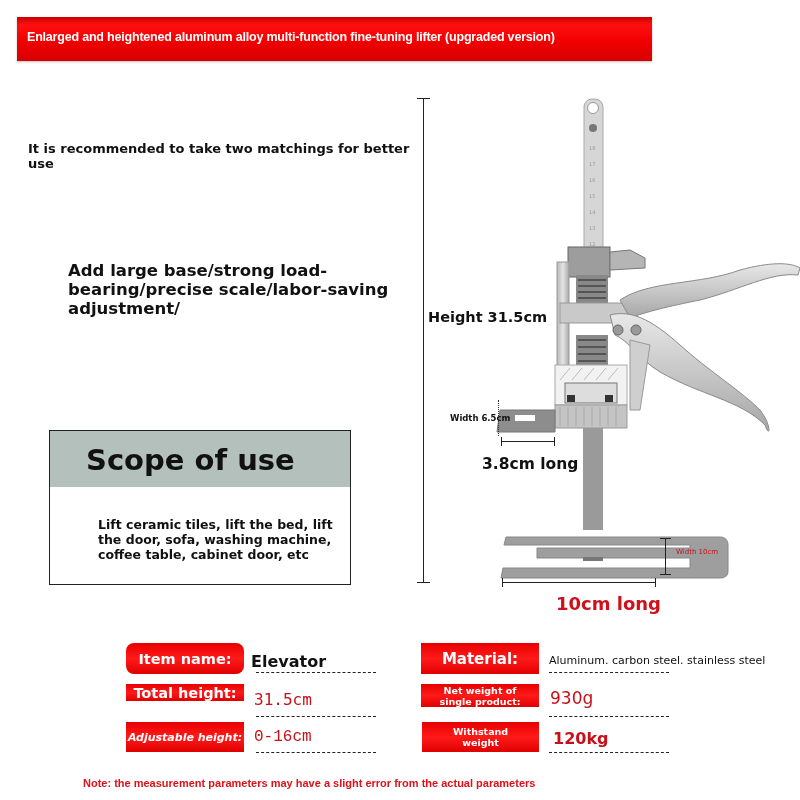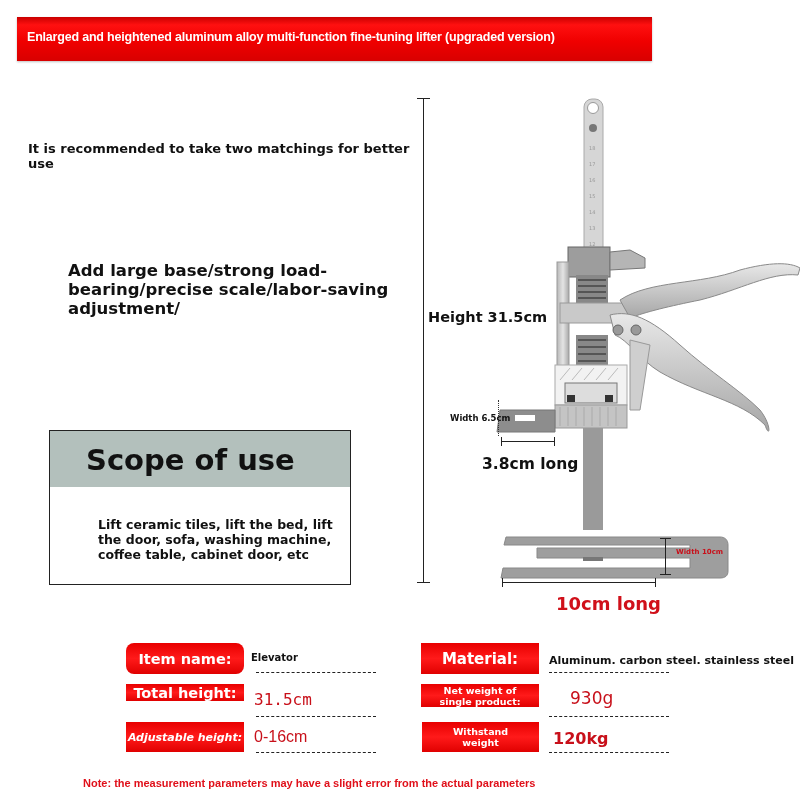--- a/index.html
+++ b/index.html
@@ -19,21 +19,21 @@
   .scope-box { left:49px; top:430px; width:300px; height:153px; border:1px solid #222; background:#fff; }
   .scope-head { left:0; top:0; width:300px; height:56px; background:#b3c0bc; }
   .scope-title { left:36px; top:12px; font-size:29px; font-weight:bold; color:#111; white-space:nowrap; }
   .scope-body { left:48px; top:86px; width:240px; font-size:12.5px; font-weight:bold; line-height:15px; }
 
   .dim-line-v { left:423px; top:98px; width:1px; height:484px; background:#222; }
   .tick-h { height:1px; background:#222; }
   .height-label { left:428px; top:309px; font-size:14.5px; font-weight:bold; white-space:nowrap; }
   .w65-label { left:434px; top:413px; font-size:8.5px; font-weight:bold; white-space:nowrap;margin-left:16px; }
   .l38-label { left:482px; top:455px; font-size:15.5px; font-weight:bold; white-space:nowrap; }
-  .w10-label { left:676px; top:548px; font-size:7px; font-weight:bold; color:#c8101a; white-space:nowrap; }
+  .w10-label { left:676px; top:548px; font-size:7px; font-weight:normal; color:#c8101a; white-space:nowrap; }
   .l10-label { left:556px; top:593px; font-size:18px; font-weight:bold; color:#d0101a; white-space:nowrap; }
 
   .spec-label { background:linear-gradient(180deg,#e80000,#ff1a1a 50%,#e00000); color:#fff; font-weight:bold;
                 display:flex; align-items:center; justify-content:center; text-align:center; }
   .spec-value { white-space:nowrap; }
   .dash { height:0; border-top:1px dashed #222; }
 
   .note { left:83px; top:777px; font-size:11px; font-weight:bold; color:#e0101a; white-space:nowrap;
           font-family:"Liberation Sans", sans-serif; }
 </style>
@@ -154,36 +154,36 @@
 <div class="abs" style="left:502px;top:578px;width:1px;height:9px;background:#222;"></div>
 <div class="abs" style="left:655px;top:578px;width:1px;height:9px;background:#222;"></div>
 
 <div class="abs height-label">Height 31.5cm</div>
 <div class="abs w65-label">Width 6.5cm</div>
 <div class="abs l38-label">3.8cm long</div>
 <div class="abs w10-label">Width 10cm</div>
 <div class="abs l10-label">10cm long</div>
 
 <div class="abs spec-label" style="left:126px;top:643px;width:118px;height:31px;font-size:14.5px;border-radius:8px;">Item name:</div>
-<div class="abs spec-value" style="left:251px;top:652px;font-size:10px;font-weight:bold;color:#111;">Elevator</div>
+<div class="abs spec-value" style="left:251px;top:652px;font-size:16px;font-weight:bold;color:#111;">Elevator</div>
 <div class="abs dash" style="left:256px;top:672px;width:120px;"></div>
 
 <div class="abs spec-label" style="left:126px;top:684px;width:118px;height:17px;font-size:14.5px;">Total height:</div>
 <div class="abs spec-value" style="left:254px;top:690px;font-size:16px;color:#c8101a;font-family:'DejaVu Sans Mono', monospace;">31.5cm</div>
 <div class="abs dash" style="left:256px;top:716px;width:120px;"></div>
 
 <div class="abs spec-label" style="left:126px;top:722px;width:118px;height:30px;font-size:11px;font-style:italic;">Adjustable height:</div>
-<div class="abs spec-value" style="left:254px;top:728px;font-size:16px;color:#c8101a;font-family:Liberation Sans, sans-serif;">0-16cm</div>
+<div class="abs spec-value" style="left:254px;top:728px;font-size:16px;color:#c8101a;font-family:Liberation Mono, monospace;">0-16cm</div>
 <div class="abs dash" style="left:256px;top:752px;width:120px;"></div>
 
 <div class="abs spec-label" style="left:421px;top:643px;width:118px;height:31px;font-size:15px;">Material:</div>
-<div class="abs spec-value" style="left:549px;top:654px;font-size:11px;font-weight:bold;color:#111;">Aluminum. carbon steel. stainless steel</div>
+<div class="abs spec-value" style="left:549px;top:654px;font-size:11px;font-weight:normal;color:#111;">Aluminum. carbon steel. stainless steel</div>
 <div class="abs dash" style="left:549px;top:672px;width:120px;"></div>
 
 <div class="abs spec-label" style="left:421px;top:684px;width:118px;height:23px;font-size:9.5px;line-height:11px;padding:0 14px;box-sizing:border-box;">Net weight of single product:</div>
-<div class="abs spec-value" style="left:570px;top:688px;font-size:17px;color:#c8101a;">930g</div>
+<div class="abs spec-value" style="left:550px;top:688px;font-size:17px;color:#c8101a;">930g</div>
 <div class="abs dash" style="left:549px;top:716px;width:120px;"></div>
 
 <div class="abs spec-label" style="left:422px;top:722px;width:117px;height:30px;font-size:9.5px;line-height:11px;padding:0 30px;box-sizing:border-box;">Withstand weight</div>
 <div class="abs spec-value" style="left:553px;top:729px;font-size:16px;font-weight:bold;color:#c8101a;">120kg</div>
 <div class="abs dash" style="left:549px;top:752px;width:120px;"></div>
 
 <div class="abs note">Note: the measurement parameters may have a slight error from the actual parameters</div>
 
 </body></html>

